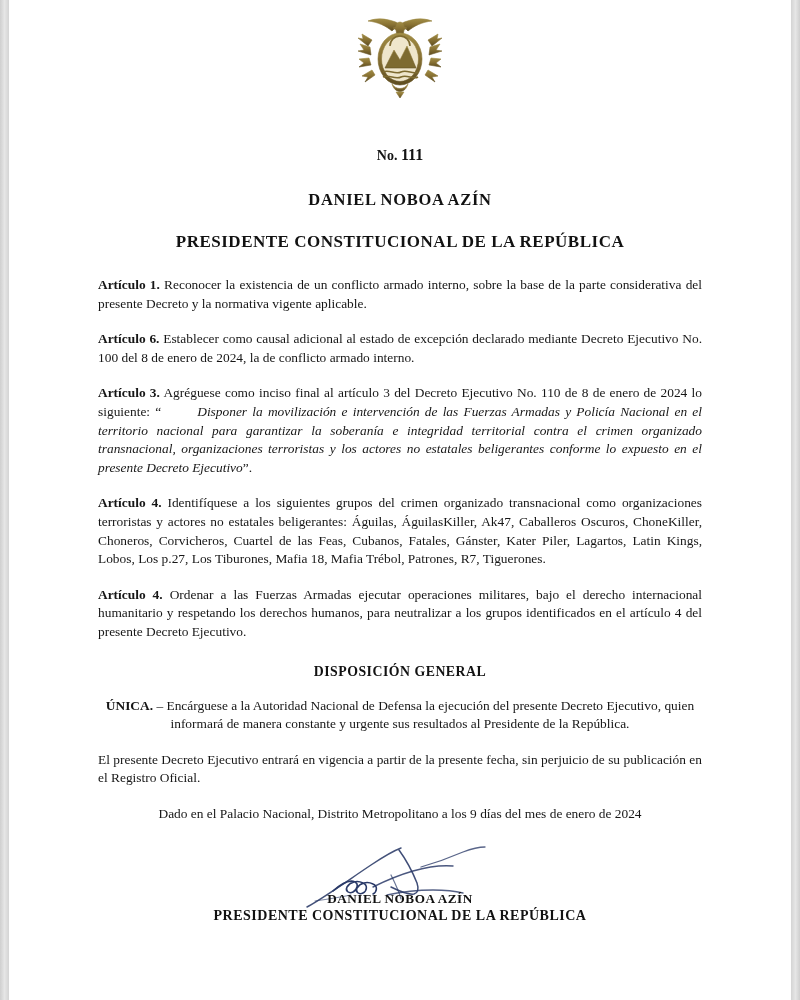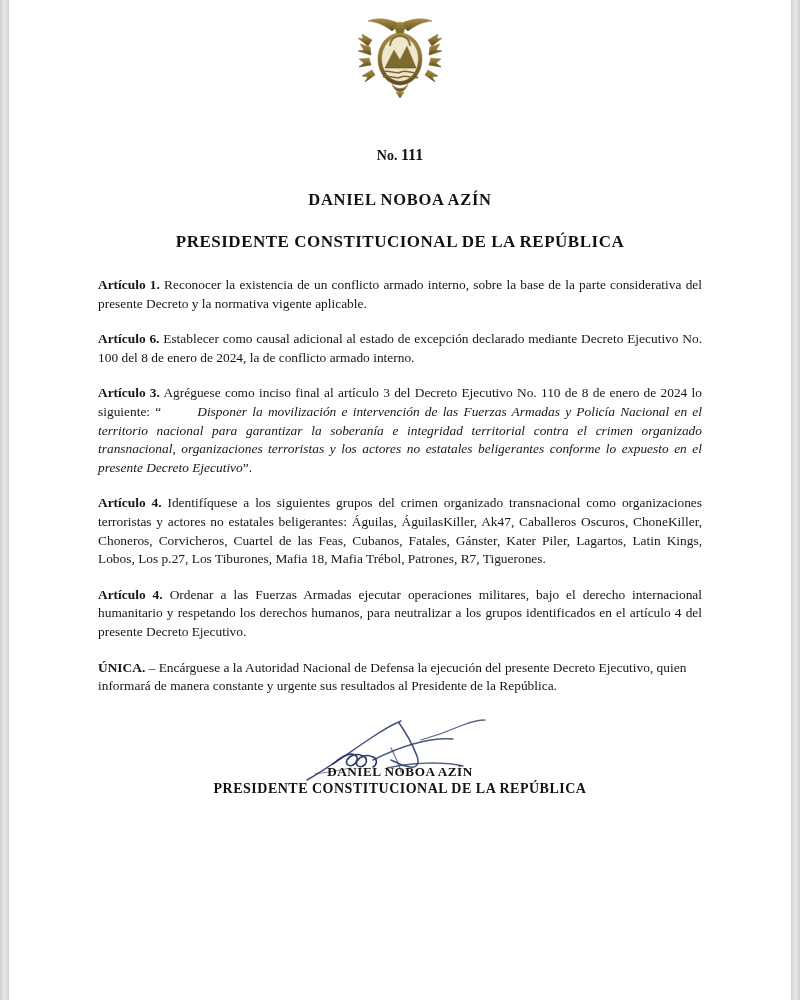--- a/index.html
+++ b/index.html
@@ -72,21 +72,21 @@
     width:604px;
   }
 
   .para {
     text-align:justify;
     font-size:13.4px;
     line-height:18.6px;
     color:#161616;
     margin-bottom:17px;
   }
-  .para.left { text-align:left; }
+  .para.left { text-align:center; }
   .para b { font-weight:bold; }
   .para i { font-style:italic;margin-left:36px; }
 
   .section-heading {
     text-align:center;
     font-size:13.8px;
     font-weight:bold;
     letter-spacing:0.5px;
     color:#121212;
     margin:22px 0 17px 0;
@@ -194,26 +194,33 @@
 
     <p class="para">
       <b>Artículo 4.</b><span> Identifíquese a los siguientes grupos del crimen organizado transnacional como organizaciones terroristas y actores no estatales beligerantes: Águilas, ÁguilasKiller, Ak47, Caballeros Oscuros, ChoneKiller, Choneros, Corvicheros, Cuartel de las Feas, Cubanos, Fatales, Gánster, Kater Piler, Lagartos, Latin Kings, Lobos, Los p.27, Los Tiburones, Mafia 18, Mafia Trébol, Patrones, R7, Tiguerones.</span>
     </p>
 
 
     <p class="para">
       <b>Artículo 4.</b><span> Ordenar a las Fuerzas Armadas ejecutar operaciones militares, bajo el derecho internacional humanitario y respetando los derechos humanos, para neutralizar a los grupos identificados en el artículo 4 del presente Decreto Ejecutivo.</span>
     </p>
 
+    <div class="section-heading">DISPOSICIÓN GENERAL</div>
 
     <p class="para left">
       <b>ÚNICA.</b><span> – Encárguese a la Autoridad Nacional de Defensa la ejecución del presente Decreto Ejecutivo, quien informará de manera constante y urgente sus resultados al Presidente de la República.</span>
     </p>
 
-
+    <p class="para">
+      <span>El presente Decreto Ejecutivo entrará en vigencia a partir de la presente fecha, sin perjuicio de su publicación en el Registro Oficial.</span>
+    </p>
+
+    <p class="para left">
+      <span>Dado en el Palacio Nacional, Distrito Metropolitano a los 9 días del mes de enero de 2024</span>
+    </p>
 
     <div class="sign-block">
 
       <svg class="sign-svg" viewBox="0 0 210 70">
         <g fill="none" stroke="#2a3a68" stroke-linecap="round" stroke-linejoin="round">
           <path d="M12 62 C30 52 52 36 76 20 C88 12 98 6 106 3" stroke-width="1.5" opacity="0.88"></path>
           <path d="M104 5 C112 16 118 28 122 38 C124 44 123 48 119 49 C113 50 104 46 96 42" stroke-width="1.5" opacity="0.9"></path>
           <path d="M38 46 C46 39 54 34 60 37 C64 39 62 45 58 47 C54 49 50 46 52 42 C55 37 62 35 68 38 C73 40 72 46 68 48 C64 50 60 47 62 43 C65 38 72 36 78 39 C83 41 82 47 78 49" stroke-width="1.6"></path>
           <path d="M78 42 C90 36 104 30 118 26 C132 22 146 20 158 21" stroke-width="1.4" opacity="0.85"></path>
           <path d="M92 50 C106 47 122 45 138 45 C150 45 160 46 168 48" stroke-width="1.3" opacity="0.8"></path>

